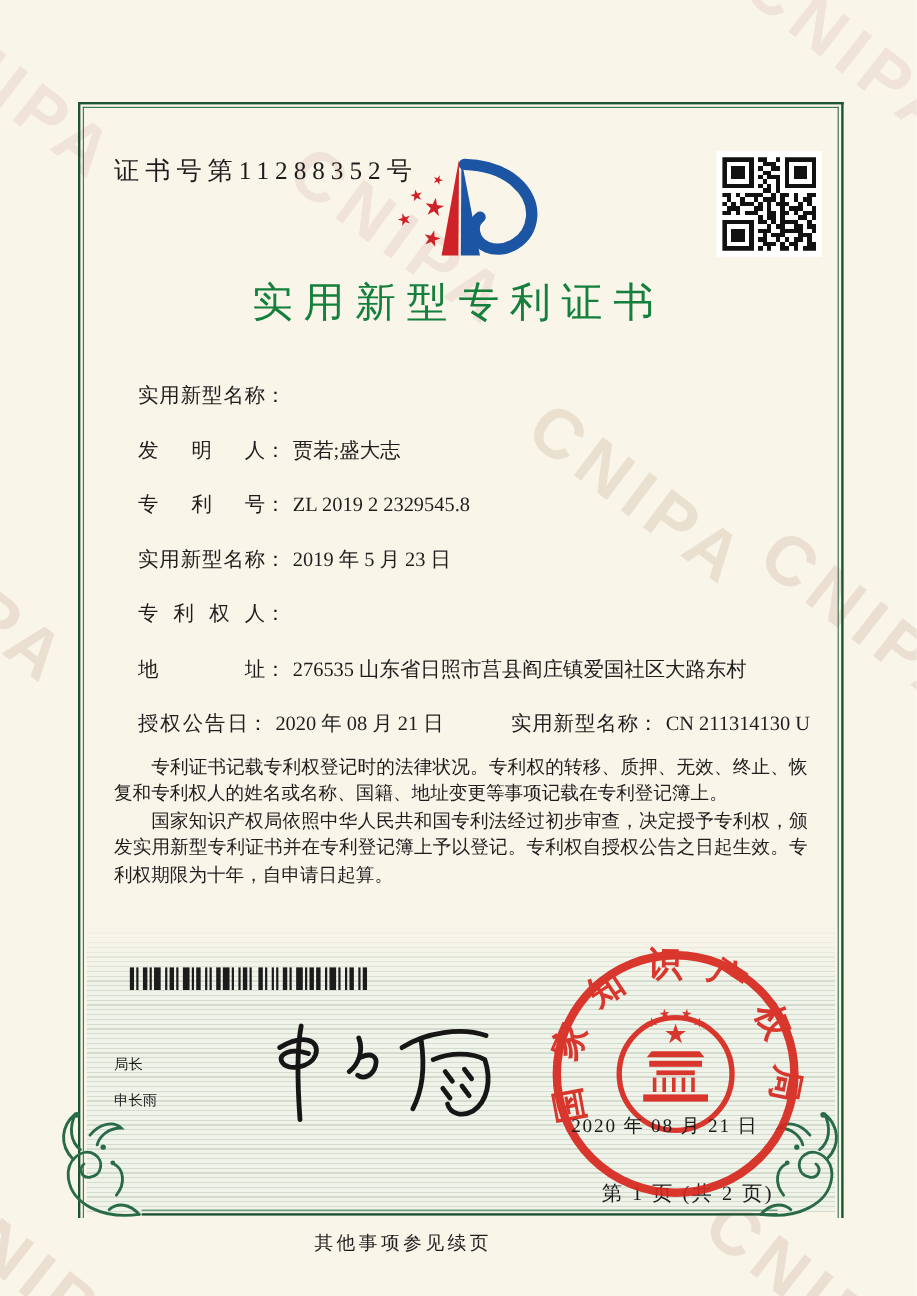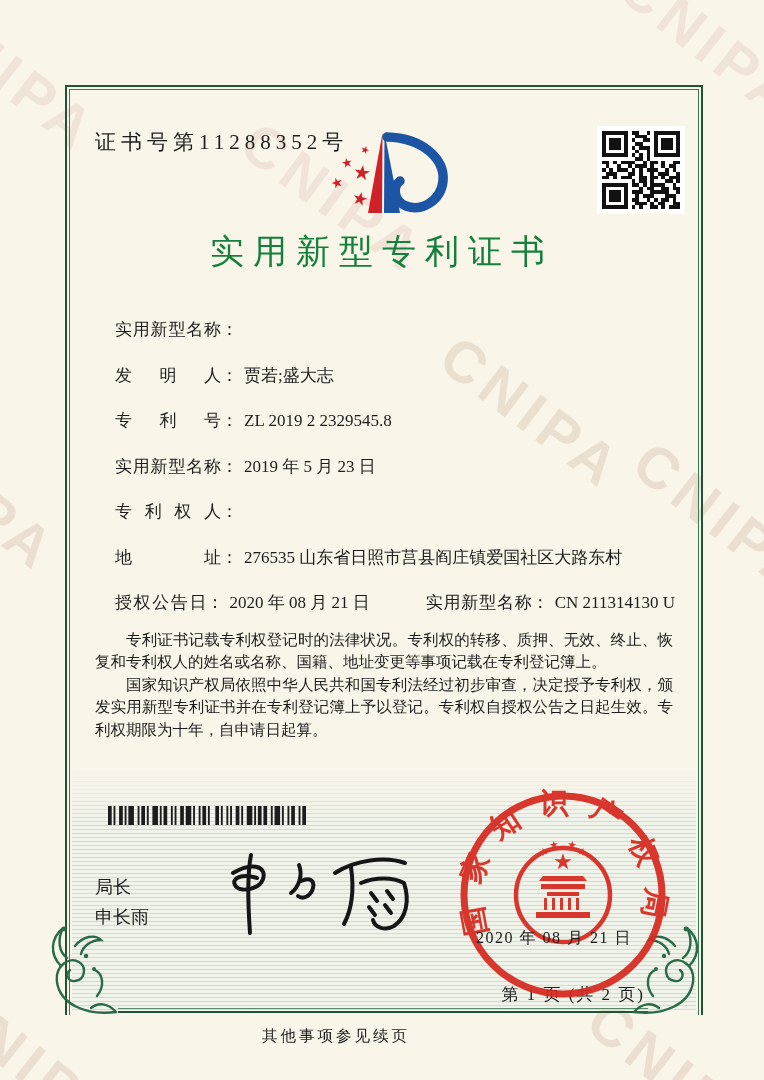--- a/index.html
+++ b/index.html
@@ -47,21 +47,21 @@
   .flabel{display:inline-block;width:106px;text-align:justify;text-align-last:justify;}
   .fcolon{margin-right:6px;}
   .g2{margin-left:56px;display:flex;}
 
   .paras{position:absolute;left:95px;top:629px;width:578px;font-size:15.5px;
       line-height:22.4px;text-align:justify;z-index:2;}
   .paras p{margin:0;text-indent:2em;}
 
   .barcode{position:absolute;left:108px;top:806px;width:198px;height:19px;z-index:2;}
 
-  .officer{position:absolute;left:95px;top:872px;font-size:18px;line-height:30px;z-index:2;}
+  .officer{position:absolute;left:95px;top:872px;font-size:12px;line-height:30px;z-index:2;}
   .signature{position:absolute;left:203px;top:843px;width:228px;height:102px;z-index:2;}
 
   .seal{position:absolute;left:456px;top:788px;width:214px;height:214px;z-index:3;}
   .seal-date{position:absolute;left:476px;top:928px;font-size:16px;letter-spacing:1.5px;
       color:#1b1b1b;z-index:4;white-space:nowrap;}
 
   .page-no{position:absolute;left:65px;width:580px;top:983px;text-align:right;
       font-size:17px;letter-spacing:2px;z-index:2;}
   .cont-note{position:absolute;left:0;width:672px;top:1026px;text-align:center;
       font-size:15.5px;letter-spacing:3px;z-index:2;}

